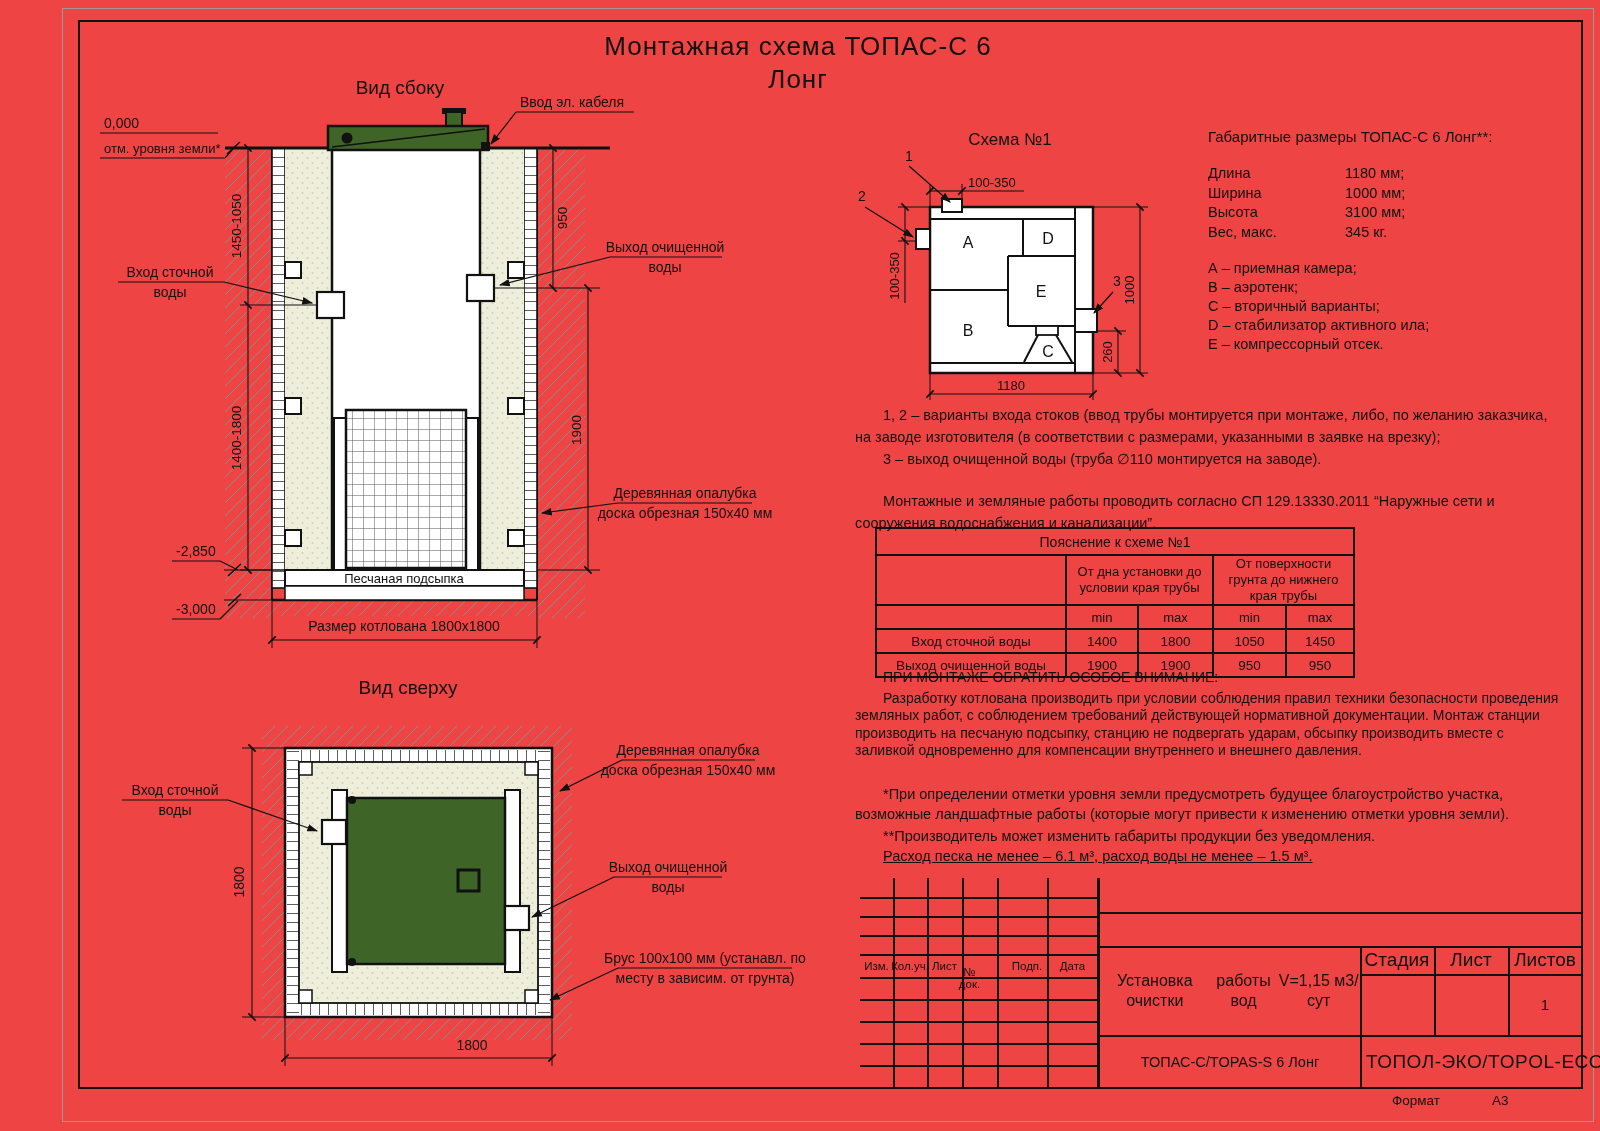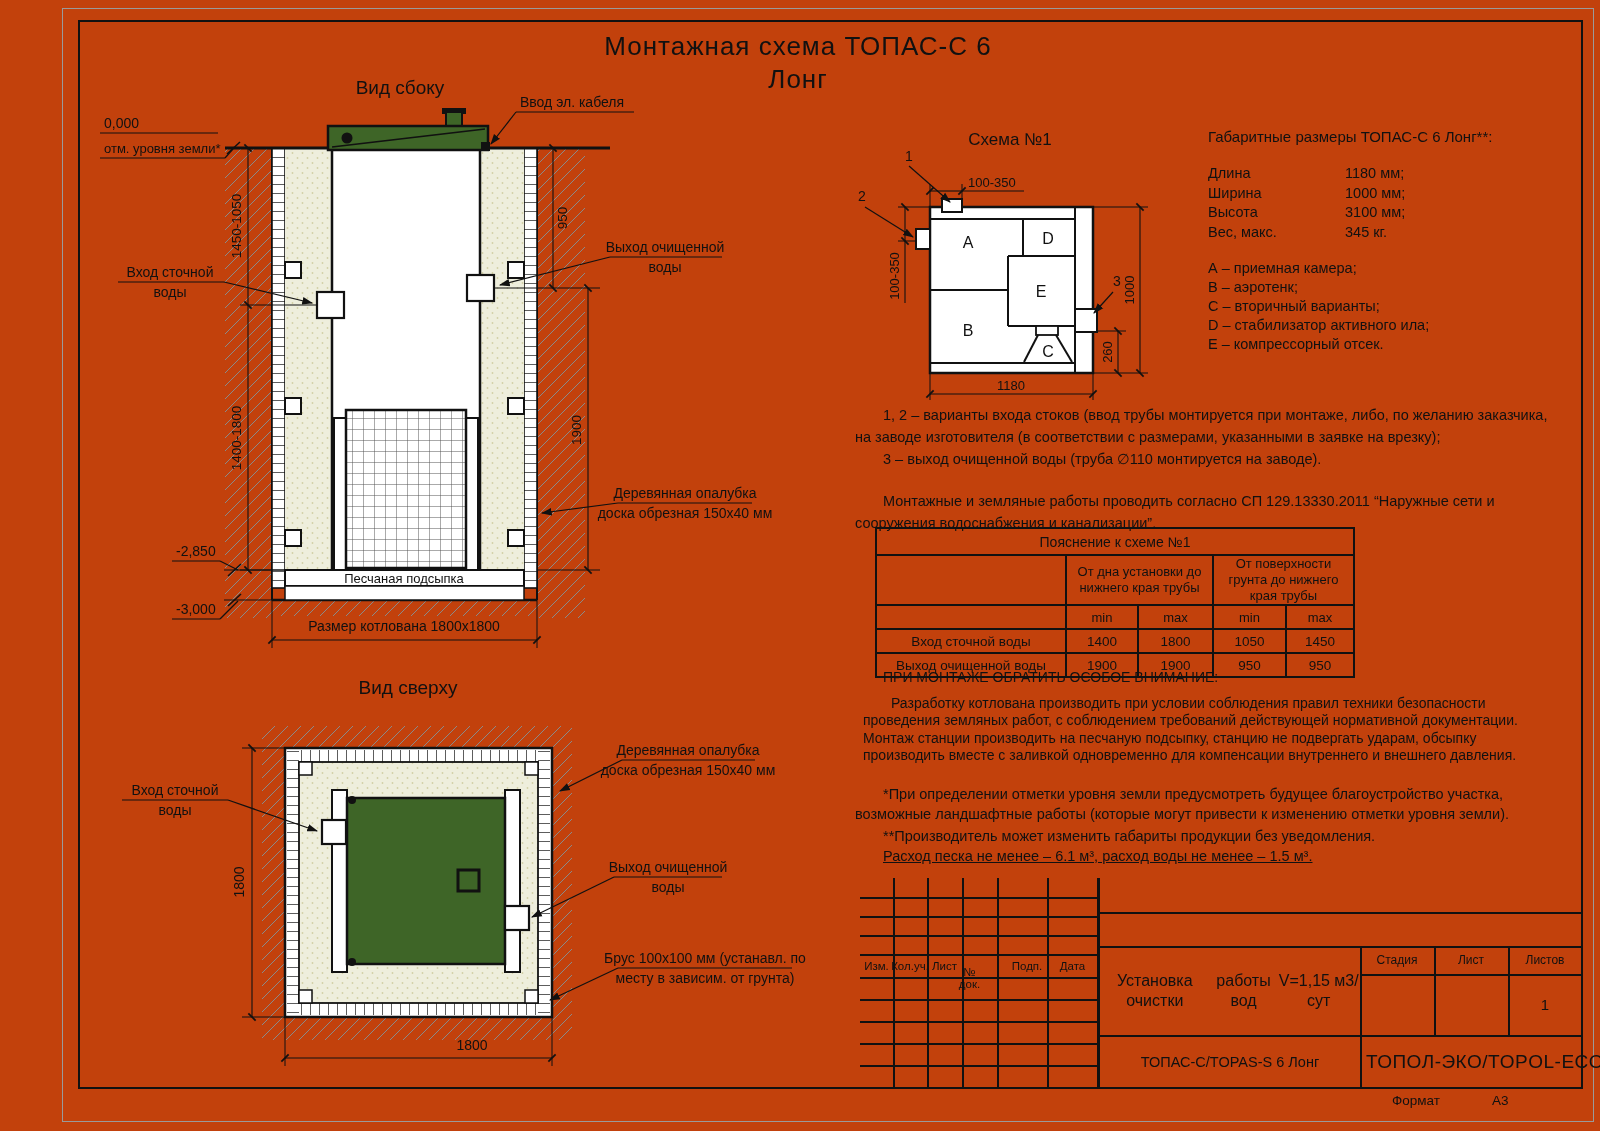--- a/index.html
+++ b/index.html
@@ -1,16 +1,16 @@
 <!DOCTYPE html>
 <html><head>
 <meta charset="utf-8">
 <style>
   html,body{margin:0;padding:0;background:#f3f3f3;}
-  .sheet{position:relative;width:1600px;height:1131px;background:#c2410c;overflow:hidden;
+  .sheet{position:relative;width:1600px;height:1131px;background:#ef4444;overflow:hidden;
          font-family:"Liberation Sans",sans-serif;color:#111;}
   .outer-border{position:absolute;left:62px;top:8px;width:1530px;height:1112px;border:1px solid #9a9a9a;}
   .frame{position:absolute;left:78px;top:20px;width:1501px;height:1065px;border:2.5px solid #111;}
   .dwg{position:absolute;left:0;top:0;width:1600px;height:1131px;z-index:1;}
   .page-title{position:absolute;left:598px;top:30px;width:400px;text-align:center;z-index:2;
               font-size:26px;line-height:33px;letter-spacing:1px;}
   
   .specs{position:absolute;left:1208px;top:128px;width:370px;z-index:2;font-size:14.5px;}
   .specs-h{font-size:15px;margin-bottom:19px;}
   .spec-row{line-height:19.5px;}
@@ -22,35 +22,35 @@
   .notes .gap{margin-top:20px;}
   .exp-table{position:absolute;left:875px;top:527px;z-index:2;border-collapse:collapse;
              font-size:13px;text-align:center;}
   .exp-table td{border:2px solid #111;padding:0 3px;}
   .t-title td{height:25px;font-size:14px;}
   .t-group td{height:44px;line-height:16px;}
   .t-mm td{height:22px;border-radius:8px;}
   .t-data td{height:22px;font-size:13.5px;}
   .attention{position:absolute;left:855px;top:669px;width:712px;z-index:2;font-size:14px;line-height:17.5px;}
   .attention .ah{text-indent:28px;margin-bottom:3px;font-size:14px;}
-  .attention p{margin:8px;text-indent:28px;}
+  .attention p{margin:0;text-indent:28px;}
   .footnotes{position:absolute;left:855px;top:784px;width:712px;z-index:2;font-size:14.5px;line-height:20px;}
   .footnotes p{margin:0;text-indent:28px;}
   .footnotes .f2{margin-top:2px;}
   .consumption{margin-top:17px;text-indent:20px;text-decoration:underline;}
   
   .tb{position:absolute;left:860px;top:878px;width:722px;height:210px;z-index:2;}
   .tb .vl{position:absolute;width:2px;background:#111;}
   .tb .hl{position:absolute;height:2px;background:#111;}
   .tb .cell{position:absolute;display:flex;align-items:center;justify-content:center;text-align:center;}
   .rev-h{font-size:11.5px;}
   .doc-title{font-size:16px;line-height:20px;}
   .product{font-size:14.5px;}
   .company{font-size:19px;letter-spacing:.5px;}
-  .stage-h{font-size:12px;}
+  .stage-h{font-size:19px;}
   .sheets-v{font-size:15px;}
   .format{position:absolute;top:1093px;z-index:2;font-size:13.5px;}
   
   text{fill:#111;font-family:"Liberation Sans",sans-serif;}
   .vt{font-size:19px;}
   .lbl{font-size:14px;}
   .dim{font-size:13.5px;}
   .sm{font-size:13px;}
   .comp{font-size:16px;}
 </style>
@@ -349,21 +349,21 @@
         <col style="width:75px">
         <col style="width:73px">
         <col style="width:68px">
       </colgroup>
     <tbody>
         <tr class="t-title">
           <td colspan="5">Пояснение к схеме №1</td>
         </tr>
     <tr class="t-group">
       <td></td>
-      <td colspan="2">От дна установки до нижнего края трубы</td>
+      <td colspan="2">От дна установки до условии края трубы</td>
       <td colspan="2">От поверхности грунта до нижнего края трубы</td>
     </tr>
     <tr class="t-mm">
       <td></td>
       <td>min</td>
       <td>max</td>
       <td>min</td>
       <td>max</td>
     </tr>
     <tr class="t-data">

